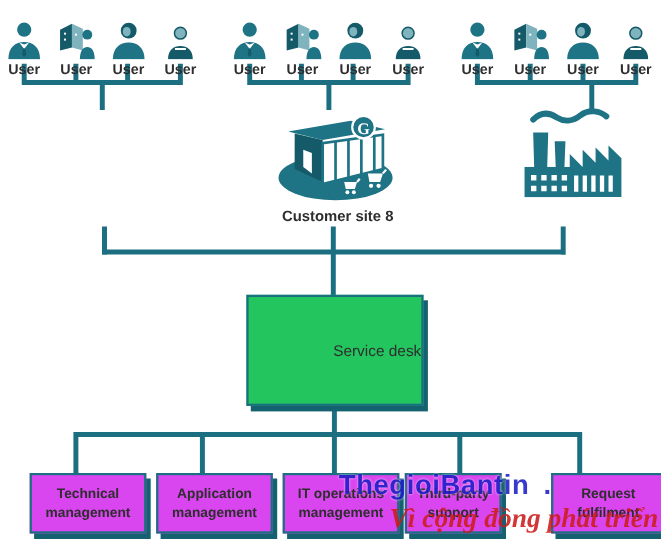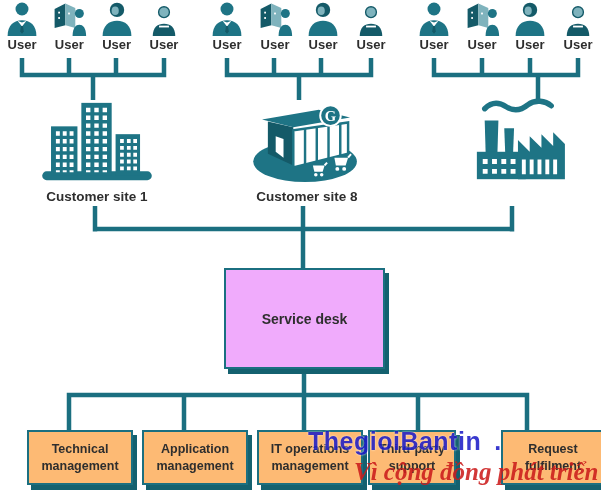--- a/index.html
+++ b/index.html
@@ -6,44 +6,44 @@
   .canvas{position:relative;width:601px;height:497px;background:var(--background,#fff);
           font-family:"Liberation Sans",sans-serif;overflow:hidden;}
   .connectors{position:absolute;left:0;top:0;z-index:0;}
   .connectors path{fill:none;stroke:var(--line-teal);stroke-width:4.5;}
 
   
   .user-group{position:absolute;top:4;display:flex;justify-content:space-between;z-index:1;}
   .g1{left:0;width:186px;}
   .g2{left:205px;width:188px;}
   .g3{left:412px;width:188px;}
-  .user-cell{width:44px;text-align:center;}
+  .user-cell{width:44px;text-align:center;margin-top:18px;}
   .uicon{width:36px;height:36px;display:block;margin:0 auto;}
   .user-label{font-size:13px;font-weight:bold;color:var(--text-dark);margin-top:1px;}
 
   
   .site{position:absolute;top:97px;width:140px;text-align:center;z-index:1;}
   .s1{left:27px;} .s2{left:237px;} .s3{left:446px;}
   .sicon{width:122px;height:90px;display:block;margin:0 auto;}
   .site-label{font-size:13.5px;font-weight:bold;color:var(--text-dark);margin-top:2px;}
 
   
   .ft{fill:var(--icon-teal);} .fd{fill:var(--icon-teal-dark);} .fl{fill:var(--icon-teal-light);}
   .fw{fill:#fff;}
   .winv{stroke:#fff;fill:none;}
   .tealline{stroke:var(--icon-teal);fill:none;}
 
   
-  .service-desk{position:absolute;left:224px;top:268px;width:157px;height:97px;background:#f0abfc;
+  .service-desk{position:absolute;left:224px;top:268px;width:157px;height:97px;background:#22c55e;
     border:2px solid var(--line-teal);box-shadow:4px 5px 0 var(--shadow-teal);
-    display:flex;align-items:center;justify-content:center;z-index:1;
-    font-size:14px;font-weight:bold;color:var(--text-dark);}
-
-  
-  .function-box{position:absolute;top:430px;height:51px;background:#fdba74;
+    display:flex;align-items:center;justify-content:flex-end;z-index:1;
+    font-size:14px;font-weight:normal;color:var(--text-dark);}
+
+  
+  .function-box{position:absolute;top:430px;height:51px;background:#d946ef;
     border:2px solid var(--line-teal);box-shadow:4px 5px 0 var(--shadow-teal);
     display:flex;align-items:center;justify-content:center;text-align:center;z-index:1;
     font-size:12.5px;font-weight:bold;color:var(--text-dark);line-height:1.3;}
   .fb1{left:27px;width:102px;}
   .fb2{left:142px;width:102px;}
   .fb3{left:257px;width:102px;}
   .fb4{left:368px;width:84px;}
   .fb5{left:501px;width:100px;}
 
   
@@ -173,32 +173,20 @@
       <div class="user-label">User</div>
     </div>
     <div class="user-cell">
       <svg class="uicon">
           <use href="#icon-user-small"></use>
         </svg>
       <div class="user-label">User</div>
     </div>
   </div>
 
-  <div class="site s1">
-    <svg class="sicon" viewBox="0 0 120 92">
-      <rect class="ft" x="4" y="76" width="112" height="9" rx="4.5"></rect>
-      <rect class="ft" x="13" y="30" width="27" height="50"></rect>
-      <path class="winv" d="M20,35V77 M27,35V77 M34,35V77" stroke-width="4" stroke-dasharray="4.5 3.5"></path>
-      <rect class="ft" x="44" y="6" width="31" height="74"></rect>
-      <path class="winv" d="M51,11V77 M59.5,11V77 M68,11V77" stroke-width="4.5" stroke-dasharray="4.5 3.5"></path>
-      <rect class="ft" x="79" y="38" width="25" height="42"></rect>
-      <path class="winv" d="M85.5,43V77 M92.5,43V77 M99,43V77" stroke-width="3.8" stroke-dasharray="4 3"></path>
-    </svg>
-    <div class="site-label">Customer site 1</div>
-  </div>
 
   <div class="site s2">
     <svg class="sicon" viewBox="0 0 120 92">
       <ellipse class="ft" cx="58" cy="66" rx="53" ry="21"></ellipse>
       <polygon class="fd" points="20,25 20,58 46,70 46,31"></polygon>
       <polygon class="fw" points="28,40 36,43 36,62 28,56"></polygon>
       <polygon points="46,34 46,72 102,58 102,26" fill="#fff" stroke="#1e7485" stroke-width="2.5"></polygon>
       <path class="tealline" d="M58,32.3V69 M70,30.6V66 M82,29V63 M94,27V60" stroke-width="2.5"></path>
       <polygon class="ft" points="14,23 46,31 104,21 72,13"></polygon>
       <circle class="ft" cx="84" cy="19" r="10.5" stroke="#fff" stroke-width="2"></circle>

